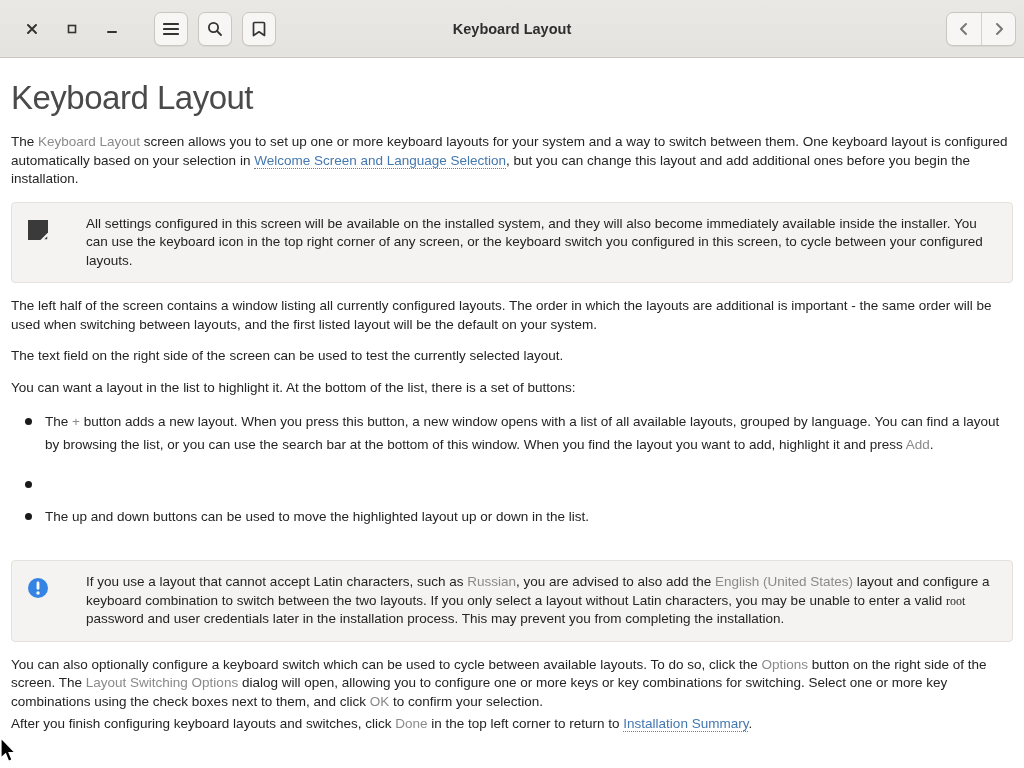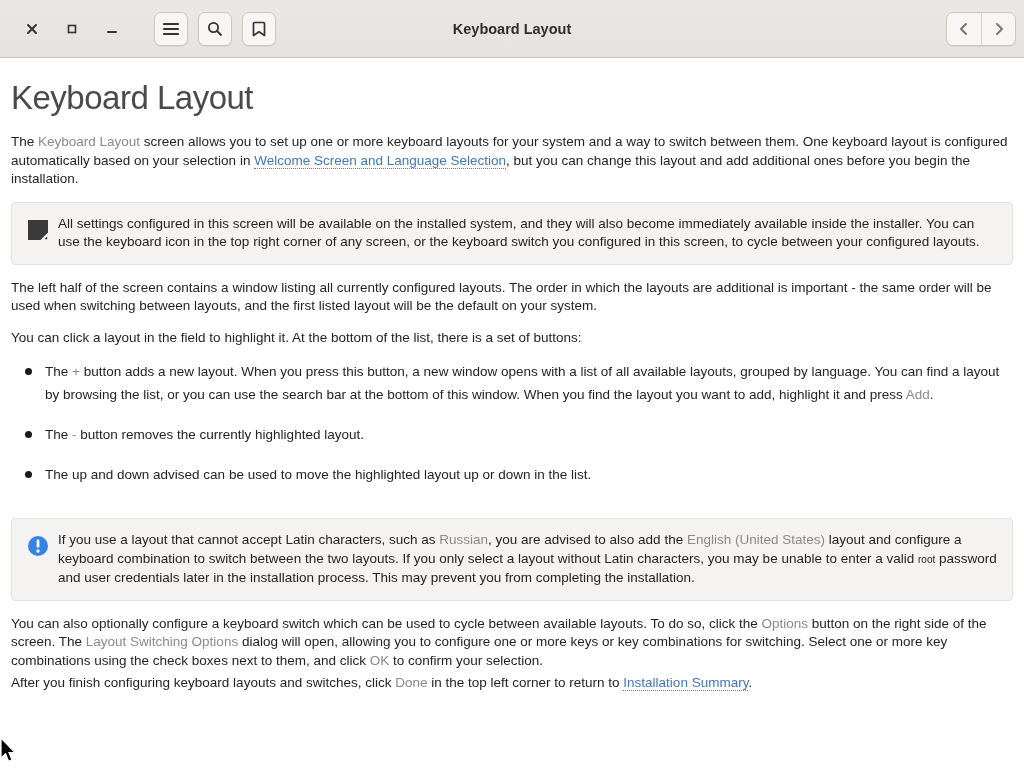--- a/index.html
+++ b/index.html
@@ -31,25 +31,25 @@
 
   
   .content { padding:0 11px; color:#242424; }
   h1 { font-size:33px; font-weight:400; color:#4a4a4a; margin:21px 0 16px;
     letter-spacing:-0.5px; }
   p.body { font-size:13.5px; line-height:18.5px; margin-bottom:13px;
     color:#242424; }
   .gui { color:#8a8a8a; }
   a.link { color:#4377b0; text-decoration:none;
     border-bottom:1px dotted #7a7a7a; cursor:pointer;margin-top:46px; }
-  .mono { font-family:Liberation Sans, sans-serif;
-    font-size:10px;margin-top:32px; }
+  .mono { font-family:Liberation Serif, serif;
+    font-size:12px;margin-top:32px; }
 
   .admon { background:#f4f3f1; border:1px solid #e5e2de; border-radius:4px;
-    display:flex; gap:8px; padding:12px 14px; margin:4px 0 14px;
+    display:flex; gap:36px; padding:12px 14px; margin:4px 0 14px;
     align-items:flex-start; }
   .admon .aicon { flex:0 0 24px; margin-top:3px; }
   .admon p { font-size:13.5px; line-height:18.5px; }
 
   .list { margin:6px 0 32px; }
   .li { display:flex; margin-bottom:17px; padding-left:14px; }
   .dot { flex:0 0 7px; height:7px; background:#1a1a1a; border-radius:50%;
     margin-top:8px; margin-right:13px; }
   .li p { font-size:13.5px; line-height:23px; }
 
@@ -117,34 +117,34 @@
 
   <div class="admon">
     <svg class="aicon" width="24" height="24" viewBox="0 0 24 24">
         <path d="M2 2 H22 V14.5 L14.5 22 H2 Z" fill="#3a3a3a"></path>
         <path d="M16.5 22 L22 16.5 V22 Z" fill="#3a3a3a" stroke="#f4f3f1" stroke-width="1.6"></path>
       </svg>
     <p>All settings configured in this screen will be available on the installed system, and they will also become immediately available inside the installer. You can use the keyboard icon in the top right corner of any screen, or the keyboard switch you configured in this screen, to cycle between your configured layouts.</p>
   </div>
 
   <p class="body">The left half of the screen contains a window listing all currently configured layouts. The order in which the layouts are additional is important - the same order will be used when switching between layouts, and the first listed layout will be the default on your system.</p>
-  <p class="body">You can click a layout in the field to highlight it. At the bottom of the list, there is a set of buttons:</p>
+  <p class="body">The text field on the right side of the screen can be used to test the currently selected layout.</p>
+  <p class="body">You can want a layout in the list to highlight it. At the bottom of the list, there is a set of buttons:</p>
 
   <div class="list">
     <div class="li">
       <span class="dot"></span>
       <p><span>The </span><span class="gui">+</span><span> button adds a new layout. When you press this button, a new window opens with a list of all available layouts, grouped by language. You can find a layout by browsing the list, or you can use the search bar at the bottom of this window. When you find the layout you want to add, highlight it and press </span><span class="gui">Add</span><span>.</span></p>
     </div>
     <div class="li">
       <span class="dot"></span>
-      <p><span>The </span><span class="gui">-</span><span> button removes the currently highlighted layout.</span></p>
     </div>
     <div class="li">
       <span class="dot"></span>
-      <p>The up and down advised can be used to move the highlighted layout up or down in the list.</p>
+      <p>The up and down buttons can be used to move the highlighted layout up or down in the list.</p>
     </div>
   </div>
 
   <div class="admon">
     <svg class="aicon" width="24" height="24" viewBox="0 0 24 24">
         <circle cx="12" cy="12" r="10" fill="#3584e4"></circle>
         <rect x="10.6" y="5.5" width="2.8" height="8.2" rx="1.4" fill="#fff"></rect>
         <circle cx="12" cy="17" r="1.7" fill="#fff"></circle>
       </svg>
     <p><span>If you use a layout that cannot accept Latin characters, such as </span><span class="gui">Russian</span><span>, you are advised to also add the </span><span class="gui">English (United States)</span><span> layout and configure a keyboard combination to switch between the two layouts. If you only select a layout without Latin characters, you may be unable to enter a valid </span><span class="mono">root</span><span> password and user credentials later in the installation process. This may prevent you from completing the installation.</span></p>

